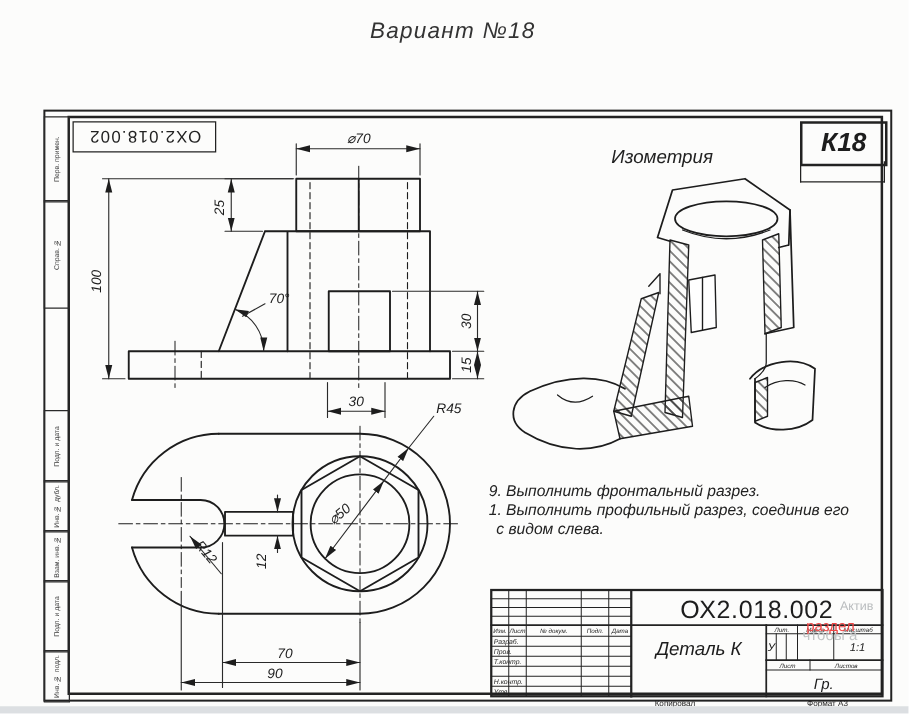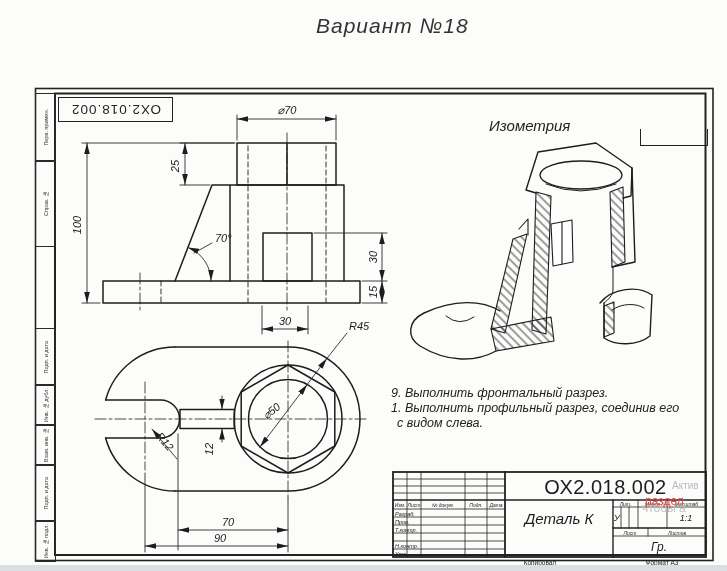--- a/index.html
+++ b/index.html
@@ -1,19 +1,19 @@
 <!DOCTYPE html>
 <html><head>
 <meta charset="utf-8">
 <style>
   html,body{margin:0;padding:0;background:#fff;}
   #page{position:relative;width:727px;height:571px;background:#fcfcfb;overflow:hidden;
         font-family:"Liberation Sans",sans-serif;color:#1d1d1d;}
   .abs{position:absolute;}
-  #main-title{left:296px;top:14px;font-style:italic;font-size:21px;letter-spacing:1px;color:#333;margin-left:20px;}
+  #main-title{left:296px;top:14px;font-style:italic;font-size:18px;letter-spacing:1px;color:#333;}
   #iso-label{left:489px;top:117px;font-style:italic;font-size:15px;color:#222;}
   .margin-cell{left:35px;width:19px;border:1.2px solid #2a2a2a;display:flex;align-items:center;justify-content:center;}
   .margin-cell span{writing-mode:vertical-rl;transform:rotate(180deg);font-size:5.5px;color:#3a3a3a;white-space:nowrap;}
   #corner-stamp{left:58px;top:97px;width:113px;height:23px;border:1.6px solid #222;
       display:flex;align-items:center;justify-content:center;}
   #corner-stamp span{transform:rotate(180deg);font-size:13.5px;letter-spacing:1px;color:#222;}
   #variant-box{left:640px;top:97px;width:66px;height:32px;border:2px solid #222;
       display:flex;align-items:center;justify-content:center;font-style:italic;font-size:21px;font-weight:600;}
   #variant-box2{left:640px;top:129px;width:66px;height:16px;border:1.6px solid #222;border-top:none;}
   #tasks{left:391px;top:386px;width:296px;font-style:italic;font-size:12.5px;line-height:15px;color:#222;}
@@ -163,20 +163,23 @@
         <text x="540" y="565" text-anchor="middle" style="font:6.5px 'Liberation Sans',sans-serif" fill="#555">Копировал</text>
         <text x="662" y="565" text-anchor="middle" style="font:6.5px 'Liberation Sans',sans-serif" fill="#555">Формат А3</text>
       </g>
     </g>
   </svg>
 
   <div class="abs" id="corner-stamp">
     <span>ОХ2.018.002</span>
   </div>
 
+  <div class="abs" id="variant-box">
+    <span>К18</span>
+  </div>
   <div class="abs" id="variant-box2"></div>
 
   <div class="abs" id="iso-label">Изометрия</div>
 
   <div class="abs margin-cell" style="top:93px;height:67px">
       <span>Перв. примен.</span>
     </div>
   <div class="abs margin-cell" style="top:160px;height:85px">
       <span>Справ. №</span>
     </div>

